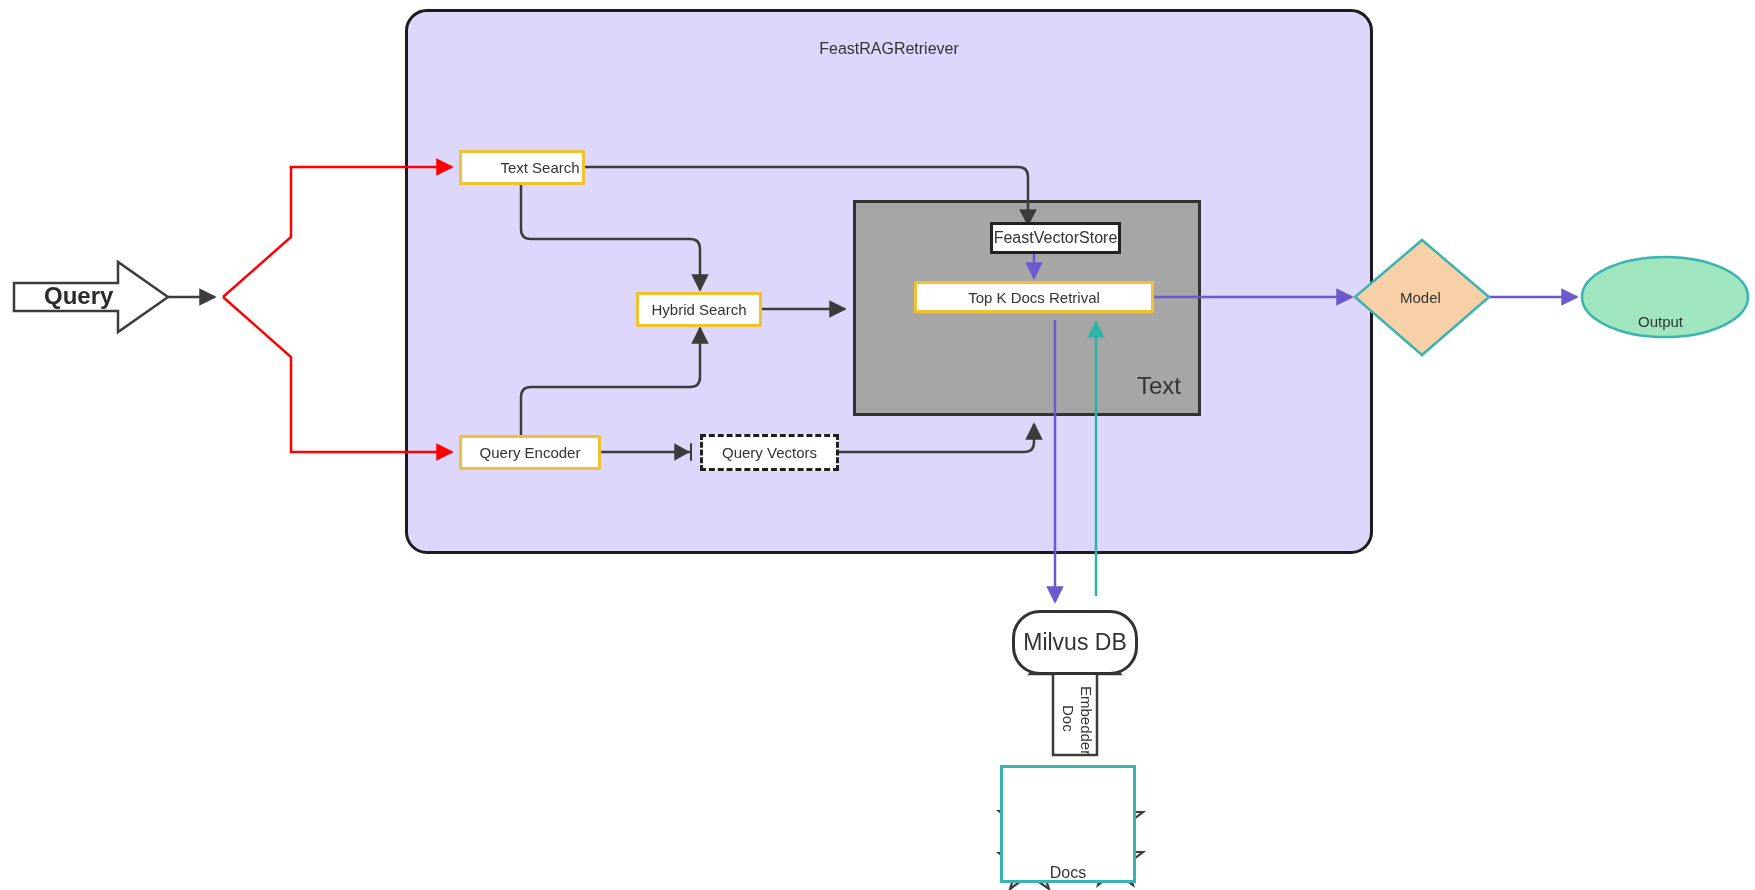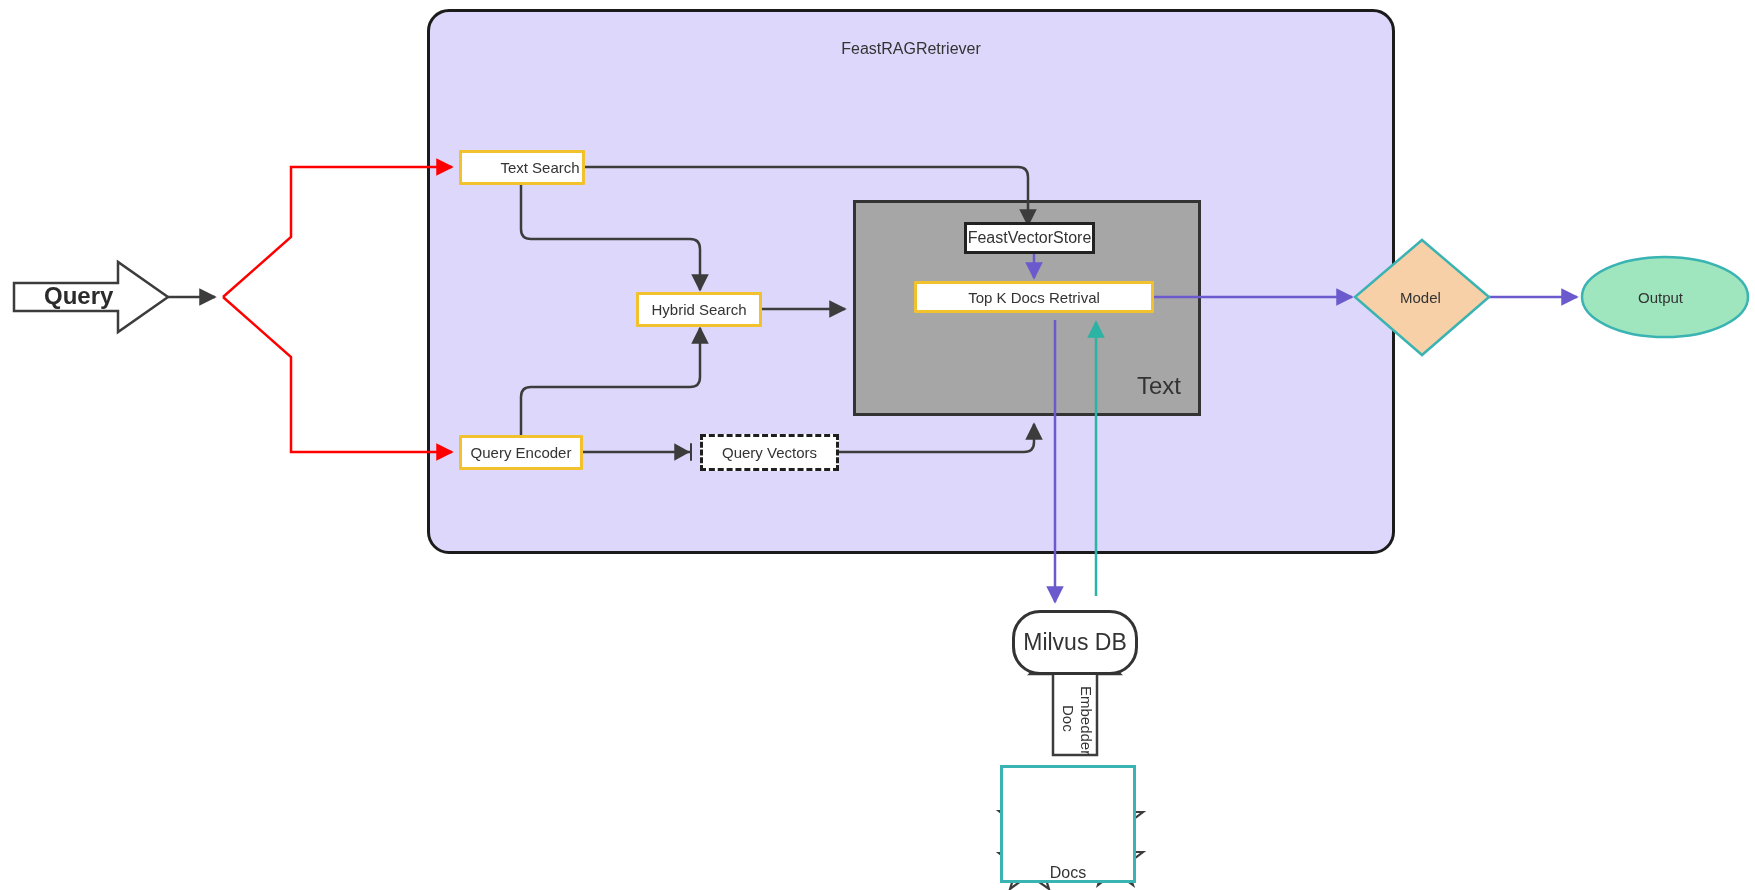--- a/index.html
+++ b/index.html
@@ -43,20 +43,21 @@
     background: #ffffff;
     border: 3px solid #f2c12e;
     font-size: 15px;
     border-radius: 1px;
   }
   
   .black-box {
     background: #ffffff;
     border: 3px solid #222222;
     font-size: 16px;
+    margin-left: 26px;
   }
   
   .dashed-box {
     background: #ffffff;
     border: 3px dashed #1f1f1f;
     font-size: 15px;
   }
   .gray-region {
     position: absolute;
     background: #a6a6a6;
@@ -126,28 +127,29 @@
   }
   .model-label {
     position: absolute;
     font-size: 15px;
     color: #333333;
   }
   .output-label {
     position: absolute;
     font-size: 15px;
     color: #333333;
+    margin-top: 24px;
   }
 </style>
 </head>
 <body>
 
 <div id="canvas">
 
-  <div class="purple-container" style="left:427px; top:9px; width:968px; height:545px;">
+  <div class="purple-container" style="left:405px; top:9px; width:968px; height:545px;">
     <div class="container-title" style="top:28px;">FeastRAGRetriever</div>
   </div>
 
   <div class="gray-region" style="left:853px; top:200px; width:348px; height:216px;"></div>
   <div class="gray-region-label" style="left:1137px; top:372px;">Text</div>
 
   <svg class="layer" xmlns="http://www.w3.org/2000/svg">
     <defs>
       <marker id="arrDark" viewBox="0 0 10 10" refX="9" refY="5" markerWidth="7" markerHeight="7" orient="auto-start-reverse">
         <path d="M 0 0 L 10 5 L 0 10 z" fill="#3c3c3c"></path>
@@ -214,21 +216,21 @@
   <div class="arrow-shape-label" style="left:44px; top:282px;font-weight:bold;">Query</div>
 
   <div class="box yellow-box" style="left:459px; top:150px; width:126px; height:35px;padding-left:36px;">
     <span>Text Search</span>
   </div>
 
   <div class="box yellow-box" style="left:636px; top:292px; width:126px; height:35px;">
     <span>Hybrid Search</span>
   </div>
 
-  <div class="box yellow-box" style="left:459px; top:435px; width:124px; height:35px;">
+  <div class="box yellow-box" style="left:459px; top:435px; width:142px; height:35px;">
     <span>Query Encoder</span>
   </div>
 
   <div class="box dashed-box" style="left:700px; top:434px; width:139px; height:37px;">
     <span>Query Vectors</span>
   </div>
 
   <div class="box black-box" style="left:964px; top:222px; width:131px; height:32px;">
     <span>FeastVectorStore</span>
   </div>

